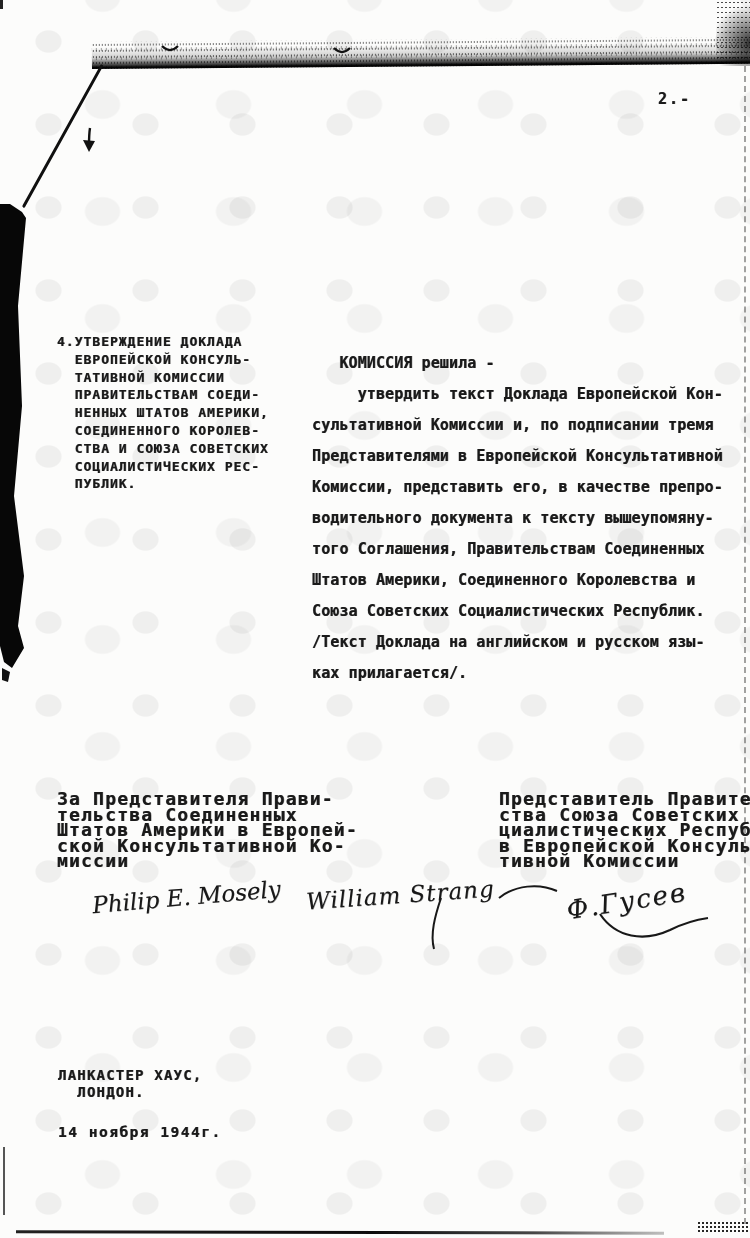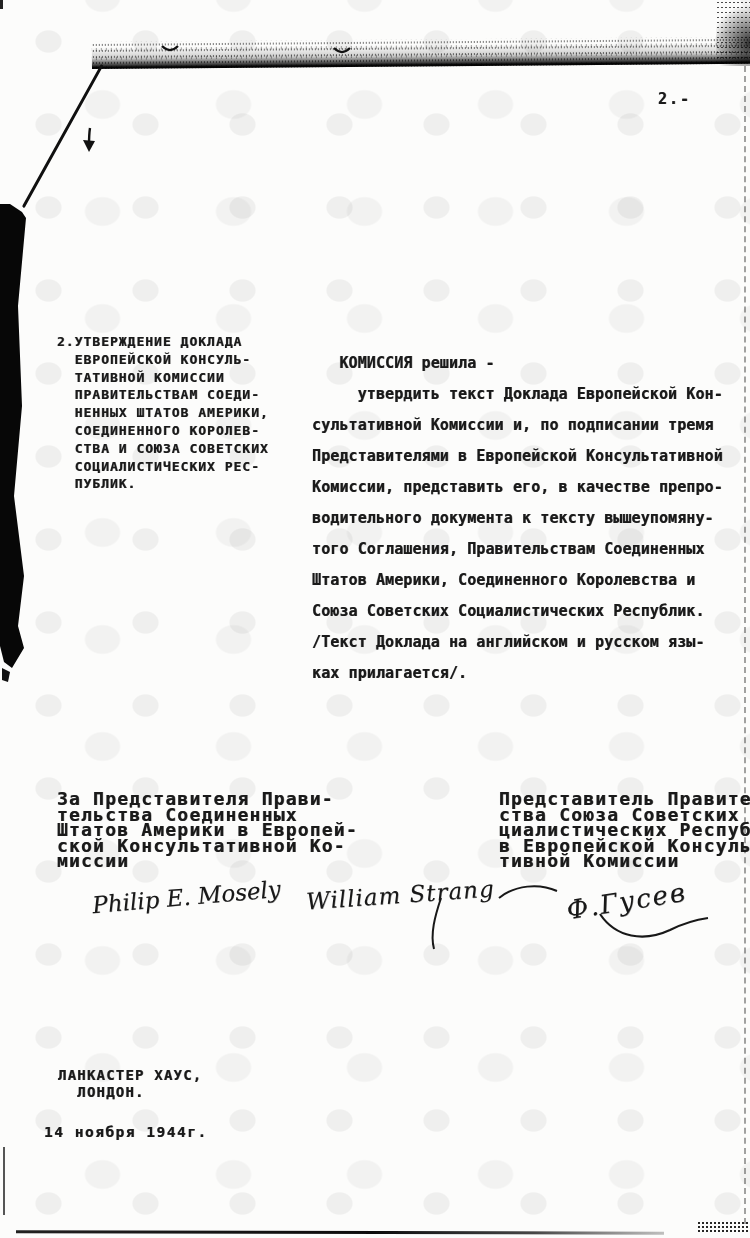--- a/index.html
+++ b/index.html
@@ -110,21 +110,21 @@
   <svg class="artifact" style="left:160px;top:44px;" width="20" height="10" viewBox="0 0 20 10">
     <path d="M2,2 Q10,10 18,2" stroke="#111" stroke-width="2.2" fill="none"></path>
   </svg>
   <svg class="artifact" style="left:332px;top:46px;" width="20" height="10" viewBox="0 0 20 10">
     <path d="M2,2 Q10,10 18,2" stroke="#111" stroke-width="2.2" fill="none"></path>
   </svg>
 
   <div class="tw pgnum" style="left:658px; top:90px;">2.-</div>
 
 
-  <div class="tw sidebar-h" style="left:57px; top:333px;">2.УТВЕРЖДЕНИЕ ДОКЛАДА
+  <div class="tw sidebar-h" style="left:57px; top:333px;">4.УТВЕРЖДЕНИЕ ДОКЛАДА
   ЕВРОПЕЙСКОЙ КОНСУЛЬ-
   ТАТИВНОЙ КОМИССИИ
   ПРАВИТЕЛЬСТВАМ СОЕДИ-
   НЕННЫХ ШТАТОВ АМЕРИКИ,
   СОЕДИНЕННОГО КОРОЛЕВ-
   СТВА И СОЮЗА СОВЕТСКИХ
   СОЦИАЛИСТИЧЕСКИХ РЕС-
   ПУБЛИК.</div>
 
   <div class="tw body-text" style="left:312px; top:348px;">   КОМИССИЯ решила -
@@ -159,15 +159,15 @@
   </svg>
   <svg class="artifact" style="left:426px;top:896px;" width="20" height="56" viewBox="0 0 20 56">
     <path d="M15,2 C9,20 4,38 8,53" stroke="#181818" stroke-width="2" fill="none"></path>
   </svg>
   <svg class="artifact" style="left:596px;top:908px;" width="116" height="36" viewBox="0 0 116 36">
     <path d="M4,6 C20,30 48,34 74,22 C86,16 98,12 112,10" stroke="#181818" stroke-width="2.2" fill="none"></path>
   </svg>
 
   <div class="tw footer-place" style="left:58px; top:1032px;margin-top:35px;">ЛАНКАСТЕР ХАУС,
   ЛОНДОН.</div>
-  <div class="tw footer-date" style="left:44px; top:1124px;">14 ноября 1944г.</div>
+  <div class="tw footer-date" style="left:58px; top:1124px;">14 ноября 1944г.</div>
 
 </div>
 
 </body></html>

